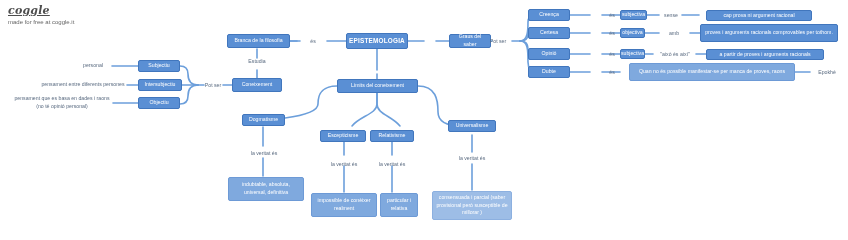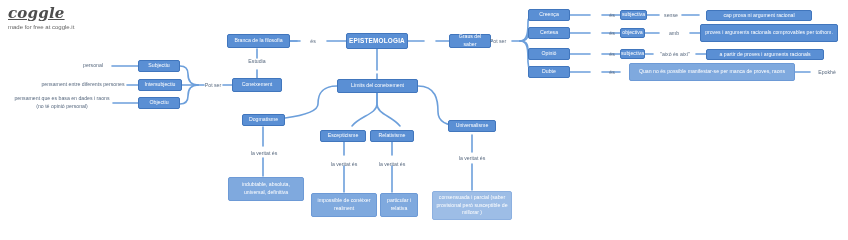--- a/index.html
+++ b/index.html
@@ -9,21 +9,21 @@
     font-family:"Liberation Sans","DejaVu Sans",sans-serif;
     overflow:hidden;
     position:relative;
   }
   #canvas{position:absolute;left:0;top:0;width:848px;height:231px;}
   svg.links{position:absolute;left:0;top:0;width:848px;height:231px;pointer-events:none;}
 
   .brand{position:absolute;left:8px;top:4px;}
   .brand-name{
     font-family:"DejaVu Serif","Liberation Serif",serif;
-    font-style:italic;font-weight:bold;font-size:15px;color:#4d4d4d;
+    font-style:italic;font-weight:bold;font-size:11px;color:#4d4d4d;
     letter-spacing:.2px;
     text-decoration:underline;
   }
   .brand-sub{font-size:6px;color:#666;margin-top:2px;}
 
   .node{
     position:absolute;
     box-sizing:border-box;
     background:#5a8fd4;
     border:1px solid #4176bd;

